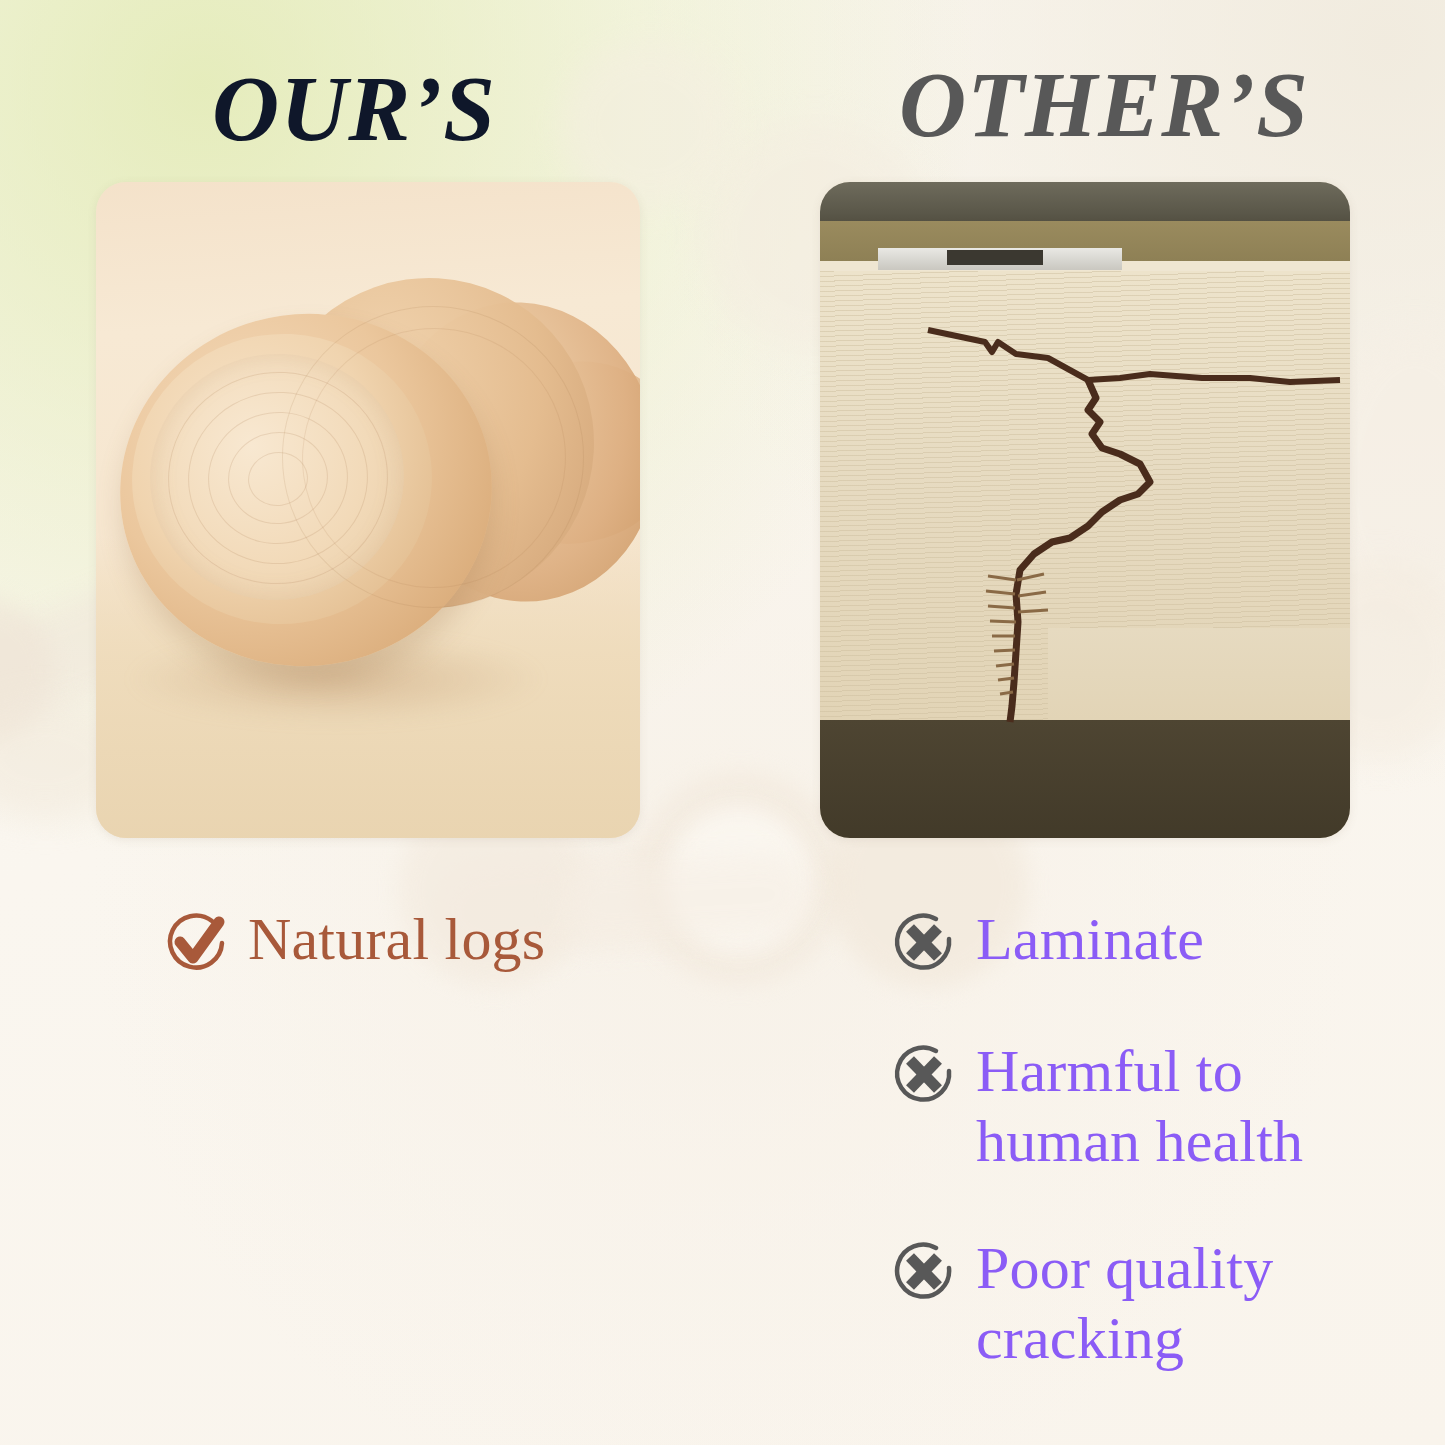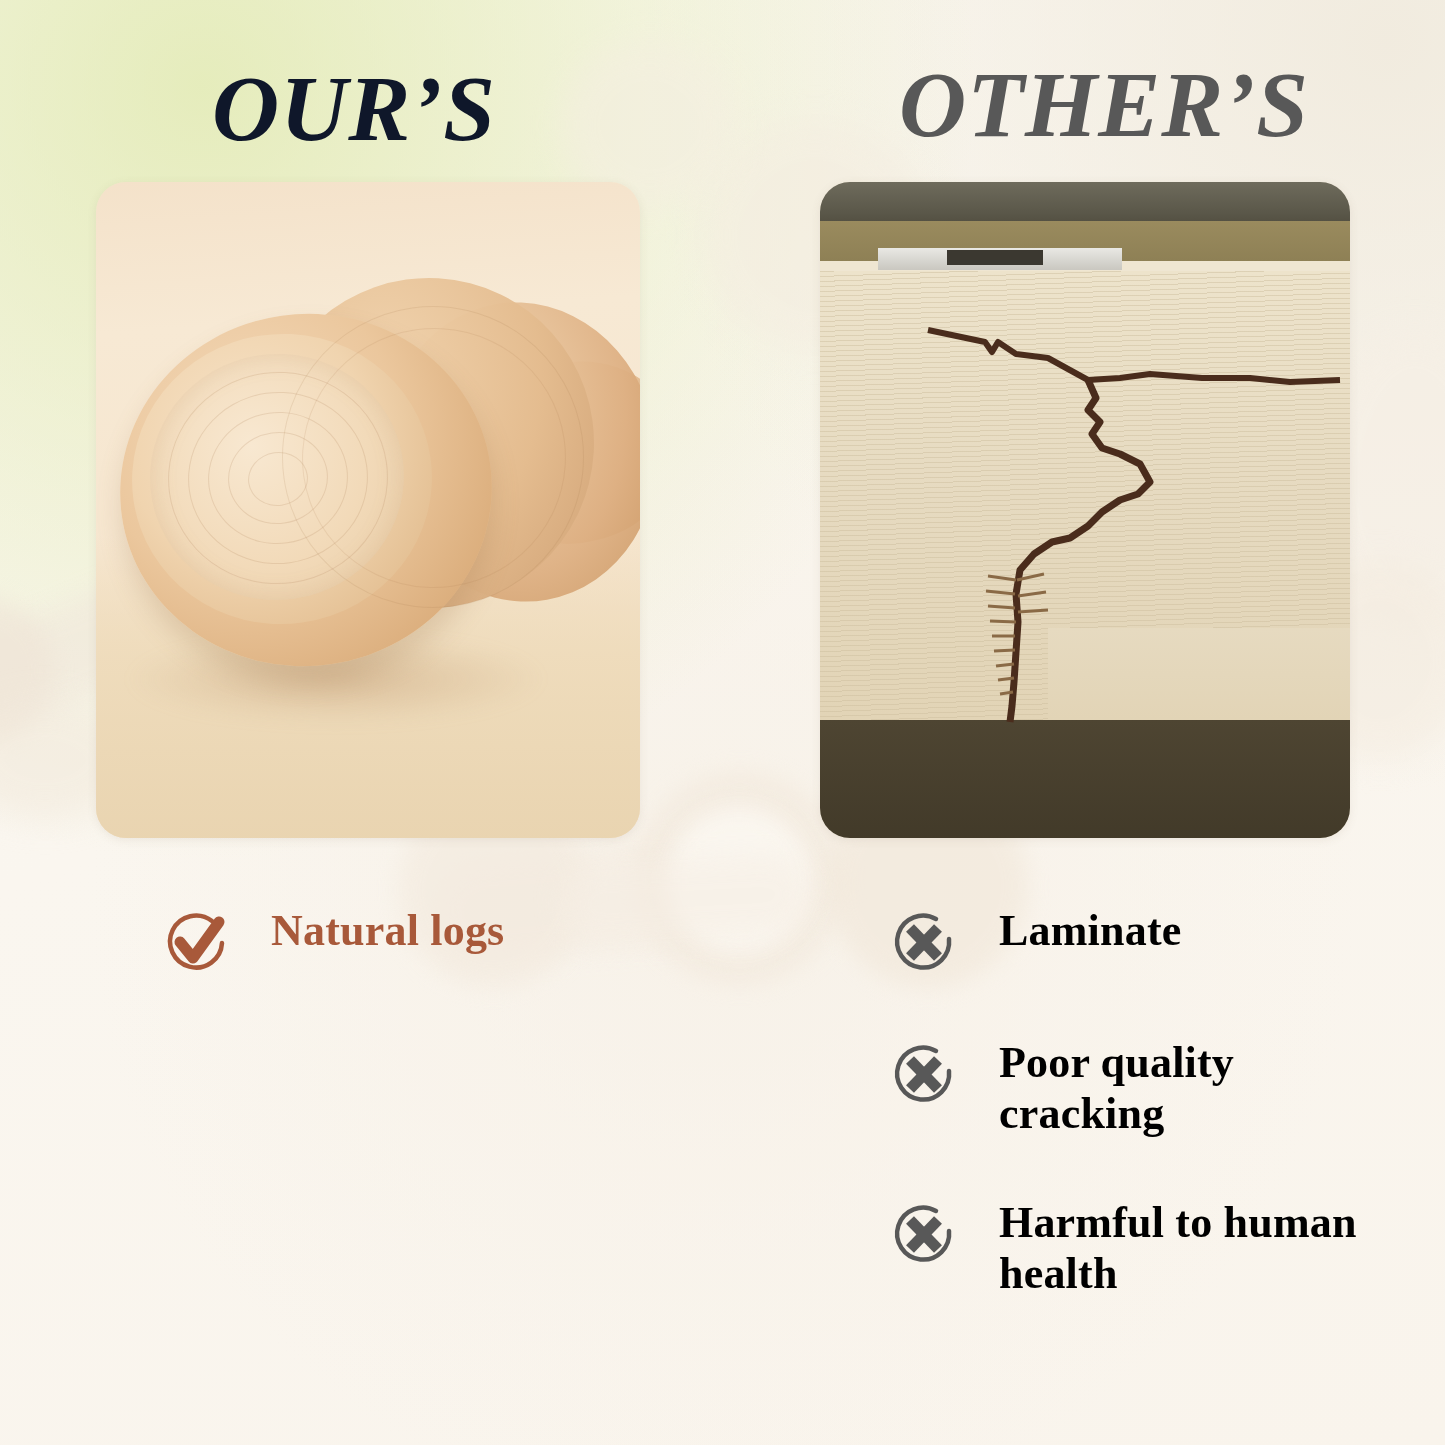--- a/index.html
+++ b/index.html
@@ -140,25 +140,25 @@
   .col{position:absolute;}
   #col-ours{left:160px;top:905px;width:560px;}
   #col-others{left:888px;top:905px;width:470px;}
 
   .row{display:flex;align-items:flex-start;}
   #col-ours .row + .row{margin-top:58px;}
   #col-others .row + .row{margin-top:58px;}
 
   .icon{flex:0 0 auto;width:72px;height:72px;margin-top:2px;}
   .label{
-    font-size:44px;font-weight:bold;line-height:1.16;
-    margin-left:39px;letter-spacing:.2px;
+    font-size:60px;font-weight:normal;line-height:1.16;
+    margin-left:16px;letter-spacing:.2px;
   }
   #col-ours .label{color:#A8593A;}
-  #col-others .label{color:#000000;}
+  #col-others .label{color:#8b5cf6;}
 </style>
 </head>
 <body>
 
 <div class="bg-layer bg-base"></div>
 <div class="bg-layer">
 
   <div class="bar" style="left:-70px;top:612px;width:250px;height:96px;background:#F0E6DA;transform:rotate(-22deg);"></div>
   <div class="ring" style="left:-96px;top:596px;width:150px;height:150px;background:#EFE4D6;"></div>
   <div class="blob" style="left:-40px;top:700px;width:170px;height:120px;background:#F2E9DC;"></div>
@@ -260,27 +260,27 @@
   </div>
 
   <div class="row">
     <span class="icon">
       <svg viewBox="0 0 72 72" width="72" height="72">
         <path d="M48 12 A26 26 0 1 0 61 32" stroke="#585858" stroke-width="4.5" fill="none" stroke-linecap="round"></path>
         <path d="M22 21 L50 50" stroke="#585858" stroke-width="11" fill="none" stroke-linecap="butt"></path>
         <path d="M50 21 L22 50" stroke="#585858" stroke-width="11" fill="none" stroke-linecap="butt"></path>
       </svg>
     </span>
-    <span class="label">Poor quality cracking</span>
+    <span class="label">Harmful to human health</span>
   </div>
 
   <div class="row">
     <span class="icon">
       <svg viewBox="0 0 72 72" width="72" height="72">
         <path d="M48 12 A26 26 0 1 0 61 32" stroke="#585858" stroke-width="4.5" fill="none" stroke-linecap="round"></path>
         <path d="M22 21 L50 50" stroke="#585858" stroke-width="11" fill="none" stroke-linecap="butt"></path>
         <path d="M50 21 L22 50" stroke="#585858" stroke-width="11" fill="none" stroke-linecap="butt"></path>
       </svg>
     </span>
-    <span class="label">Harmful to human health</span>
+    <span class="label">Poor quality cracking</span>
   </div>
 
 </div>
 
 </body></html>

